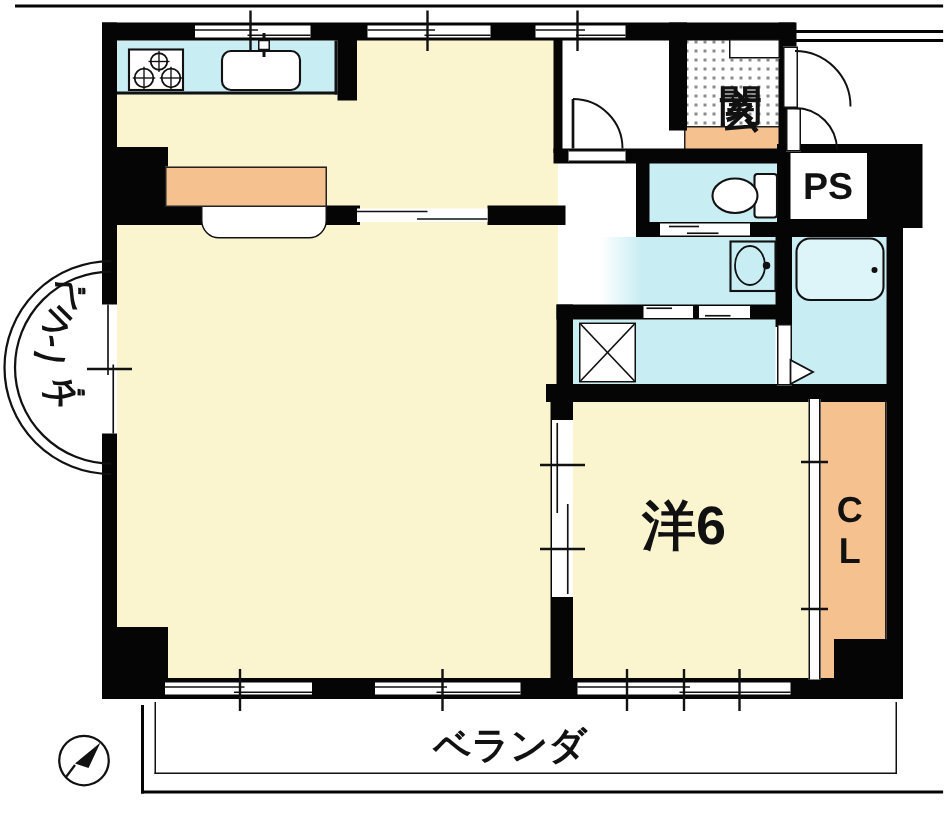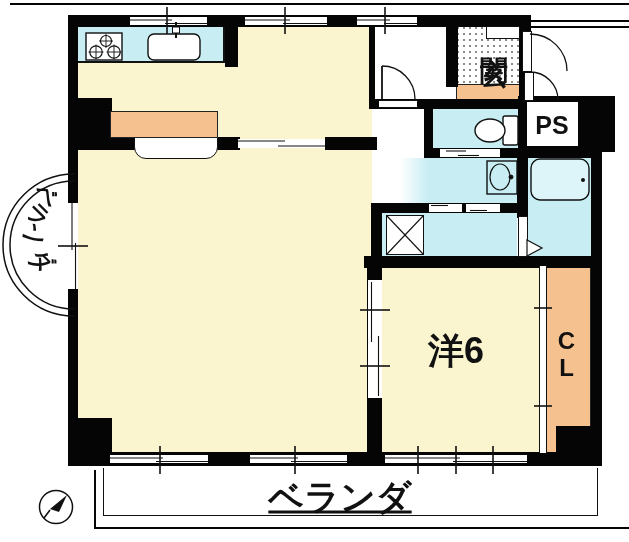--- a/index.html
+++ b/index.html
@@ -203,16 +203,16 @@
       <circle cx="56" cy="507" r="16.5" fill="#ffffff" stroke="#111" stroke-width="1.5"></circle>
       <polygon points="67,495 50,509 59,512" fill="#111"></polygon>
       <line x1="50" y1="510" x2="44" y2="518" stroke="#111" stroke-width="1.5"></line>
     </g>
   </svg>
 
   <div class="label center" style="left:456px;top:351px;font-size:36px;">洋6</div>
   <div class="label center" style="left:552px;top:125px;font-size:25px;">PS</div>
   <div class="label vtext" style="left:554px;top:327px;font-size:24px;line-height:1;">CL</div>
   <div class="label vtext" style="left:479px;top:35px;font-size:28px;line-height:1.05;">玄関</div>
-  <div class="label center" style="left:340px;top:497px;font-size:35px;text-decoration:underline;">ベランダ</div>
+  <div class="label center" style="left:340px;top:497px;font-size:25px;">ベランダ</div>
   <div class="label" style="left:20px;top:184px;font-size:23px;"><span class="rot-char">ベ</span><span class="rot-char">ラ</span><span class="rot-char">ン</span><span class="rot-char">ダ</span></div>
 
 </div>
 
 </body></html>

